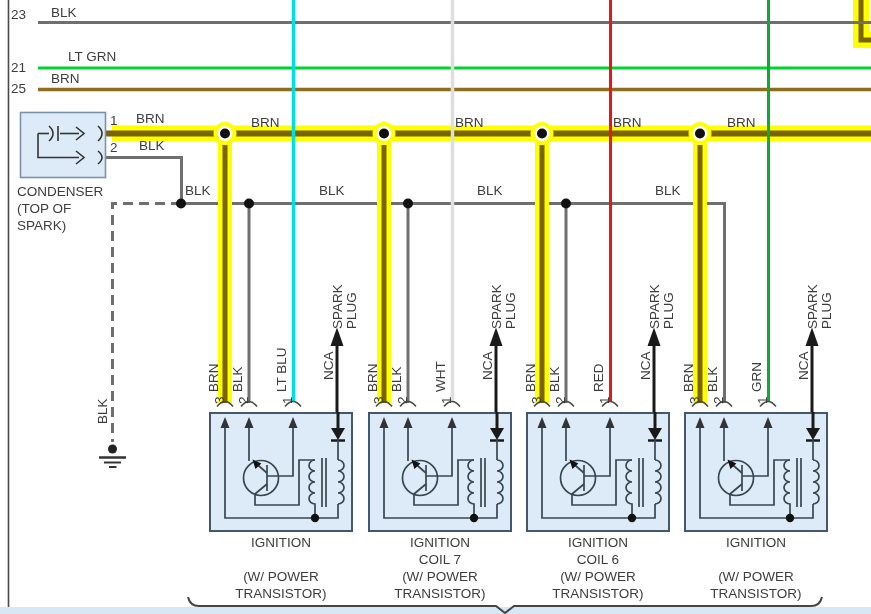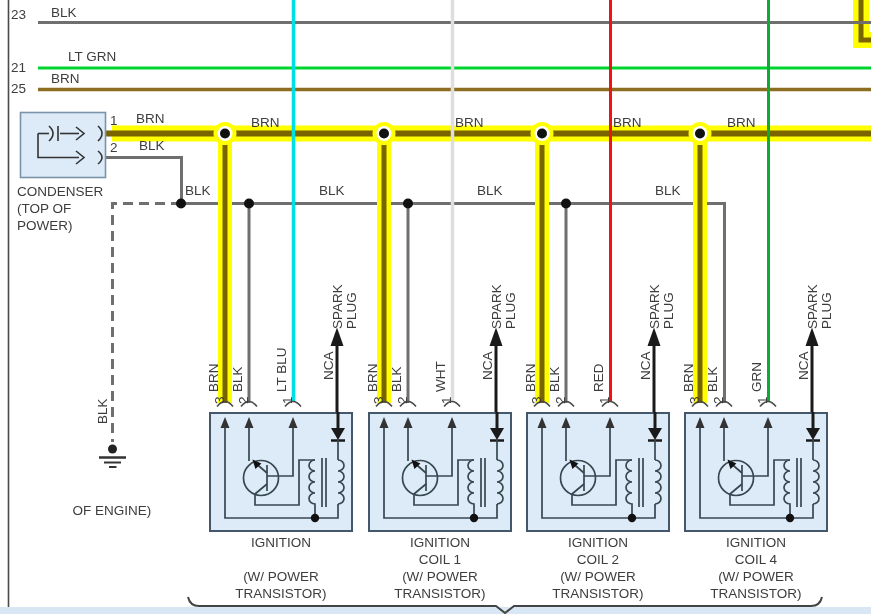--- a/index.html
+++ b/index.html
@@ -247,28 +247,27 @@
 <span class="lab" style="left:613px;top:116px">BRN</span>
 <span class="lab" style="left:727px;top:116px">BRN</span>
 
 <span class="lab" style="left:185px;top:184px">BLK</span>
 <span class="lab" style="left:319px;top:184px">BLK</span>
 <span class="lab" style="left:477px;top:184px">BLK</span>
 <span class="lab" style="left:655px;top:184px">BLK</span>
 
 <span class="lab" style="left:17px;top:185px">CONDENSER</span>
 <span class="lab" style="left:17px;top:202px">(TOP OF</span>
-<span class="lab" style="left:17px;top:219px">POWER)</span>
+<span class="lab" style="left:17px;top:219px">SPARK)</span>
 <span class="lab" style="left:110px;top:114px">1</span>
 <span class="lab" style="left:110px;top:141px">2</span>
 <span class="lab" style="left:136px;top:112px">BRN</span>
 <span class="lab" style="left:139px;top:139px">BLK</span>
 
 <span class="vl" style="left:96px;top:424px">BLK</span>
-<span class="cap" style="left:32px;top:504px">OF ENGINE)</span>
 
 <span class="vl" style="left:207px;top:392px">BRN</span>
 <span class="vl" style="left:231px;top:392px">BLK</span>
 <span class="vl" style="left:275px;top:392px">LT BLU</span>
 <span class="vl" style="left:213px;top:404px">3</span>
 <span class="vl" style="left:237px;top:404px">2</span>
 <span class="vl" style="left:281px;top:404px">1</span>
 <span class="vl" style="left:322px;top:380px">NCA</span>
 <span class="vl" style="left:331px;top:329px">SPARK</span>
 <span class="vl" style="left:345px;top:329px">PLUG</span>
@@ -279,45 +278,44 @@
 <span class="vl" style="left:366px;top:392px">BRN</span>
 <span class="vl" style="left:390px;top:392px">BLK</span>
 <span class="vl" style="left:434px;top:392px">WHT</span>
 <span class="vl" style="left:372px;top:404px">3</span>
 <span class="vl" style="left:396px;top:404px">2</span>
 <span class="vl" style="left:440px;top:404px">1</span>
 <span class="vl" style="left:481px;top:380px">NCA</span>
 <span class="vl" style="left:490px;top:329px">SPARK</span>
 <span class="vl" style="left:504px;top:329px">PLUG</span>
 <span class="cap" style="left:360px;top:536px">IGNITION</span>
-<span class="cap" style="left:360px;top:553px">COIL 1</span>
+<span class="cap" style="left:360px;top:553px">COIL 7</span>
 <span class="cap" style="left:360px;top:570px">(W/ POWER</span>
 <span class="cap" style="left:360px;top:587px">TRANSISTOR)</span>
 
 <span class="vl" style="left:524px;top:392px">BRN</span>
 <span class="vl" style="left:548px;top:392px">BLK</span>
 <span class="vl" style="left:592px;top:392px">RED</span>
 <span class="vl" style="left:530px;top:404px">3</span>
 <span class="vl" style="left:554px;top:404px">2</span>
 <span class="vl" style="left:598px;top:404px">1</span>
 <span class="vl" style="left:639px;top:380px">NCA</span>
 <span class="vl" style="left:648px;top:329px">SPARK</span>
 <span class="vl" style="left:662px;top:329px">PLUG</span>
 <span class="cap" style="left:518px;top:536px">IGNITION</span>
-<span class="cap" style="left:518px;top:553px">COIL 2</span>
+<span class="cap" style="left:518px;top:553px">COIL 6</span>
 <span class="cap" style="left:518px;top:570px">(W/ POWER</span>
 <span class="cap" style="left:518px;top:587px">TRANSISTOR)</span>
 
 <span class="vl" style="left:682px;top:392px">BRN</span>
 <span class="vl" style="left:706px;top:392px">BLK</span>
 <span class="vl" style="left:750px;top:392px">GRN</span>
 <span class="vl" style="left:688px;top:404px">3</span>
 <span class="vl" style="left:712px;top:404px">2</span>
 <span class="vl" style="left:756px;top:404px">1</span>
 <span class="vl" style="left:797px;top:380px">NCA</span>
 <span class="vl" style="left:806px;top:329px">SPARK</span>
 <span class="vl" style="left:820px;top:329px">PLUG</span>
 <span class="cap" style="left:676px;top:536px">IGNITION</span>
-<span class="cap" style="left:676px;top:553px">COIL 4</span>
 <span class="cap" style="left:676px;top:570px">(W/ POWER</span>
 <span class="cap" style="left:676px;top:587px">TRANSISTOR)</span>
 
 </div>
 
 </body></html>

